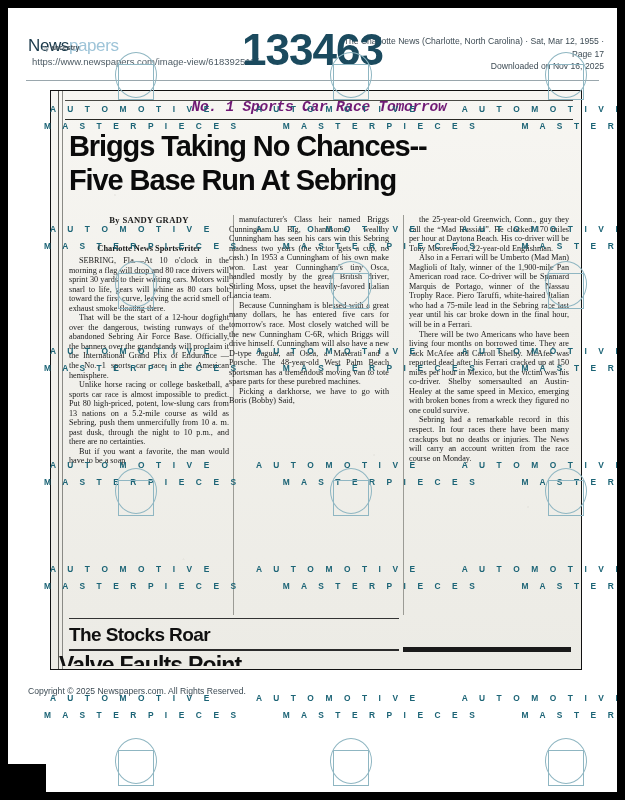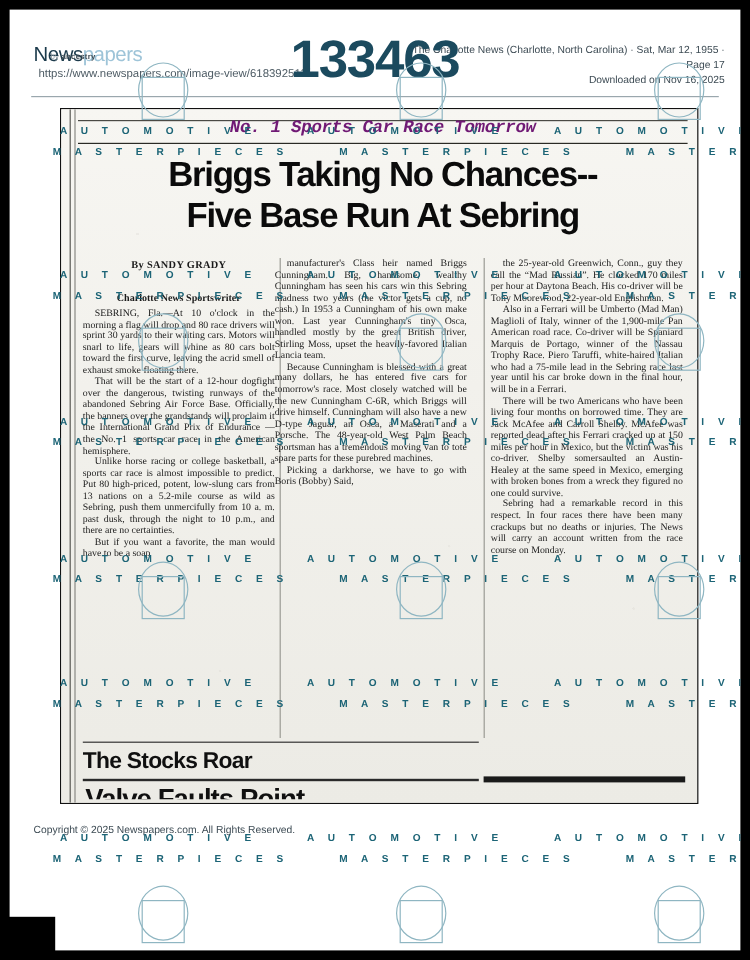--- a/index.html
+++ b/index.html
@@ -40,41 +40,41 @@
         radial-gradient(circle at 25% 81%, rgba(80,70,60,.08) 0 1px, transparent 1.2px),
         radial-gradient(circle at 90% 72%, rgba(80,70,60,.08) 0 1px, transparent 1.2px);}
   .railL{position:absolute;left:7px;top:0;width:1px;height:578px;background:#5a5a55;}
   .railL2{position:absolute;left:11px;top:0;width:1px;height:578px;background:#8a8a85;}
   .topline{position:absolute;left:14px;top:9px;width:508px;height:1px;background:#4a4a45;}
   .topline2{position:absolute;left:14px;top:28px;width:508px;height:1px;background:#2a2a25;}
 
   .kicker{position:absolute;left:14px;top:8px;width:508px;text-align:center;
           font-family:Liberation Mono, monospace;font-style:italic;font-weight:bold;
           font-size:14.5px;color:#701a75;letter-spacing:-.2px;}
-  .headline{position:absolute;left:18px;top:38px;width:500px;text-align:center;
+  .headline{position:absolute;left:18px;top:38px;width:500px;
             font-family:"Liberation Sans",sans-serif;font-weight:bold;
             font-size:29px;line-height:34px;color:#0b0b0b;letter-spacing:-1.1px;}
 
   .colwrap{position:absolute;left:14px;top:124px;width:508px;height:400px;}
   .col{position:absolute;top:0;width:160px;height:400px;
        font-family:"Liberation Serif",serif;font-size:8.2px;line-height:9.55px;
        color:#1a1a1a;text-align:justify;}
   .c1{left:4px;} .c2{left:164px;} .c3{left:344px;}
   .vsep{position:absolute;top:0;width:1px;height:400px;background:#9b9b95;}
   .v1{left:168px;} .v2{left:338px;}
   .byline{text-align:center;font-weight:bold;font-size:8.6px;letter-spacing:.3px;
           line-height:11px;margin-bottom:17px;}
   .byline2{text-align:center;font-weight:bold;font-size:8.4px;line-height:11px;margin-bottom:2px;}
   .col p{margin:0;text-indent:10px;}
   .subrule{position:absolute;left:18px;top:527px;width:330px;height:1px;background:#333;}
   .subhead{position:absolute;left:18px;top:533px;width:330px;
            font-family:"Liberation Sans",sans-serif;font-weight:bold;font-size:19px;
            color:#101010;letter-spacing:-.6px;}
   .subrule2{position:absolute;left:18px;top:558px;width:330px;height:1.5px;background:#2a2a2a;}
-  .nexthead{position:absolute;left:20px;top:561px;width:330px;height:14px;overflow:hidden;
+  .nexthead{position:absolute;left:8px;top:561px;width:330px;height:14px;overflow:hidden;
            font-family:"Liberation Sans",sans-serif;font-weight:bold;font-size:23px;
            color:#101010;letter-spacing:-.8px;}
   .botbar{position:absolute;left:352px;top:556px;width:168px;height:5px;background:#1a1a1a;}
 
   
   .wm{position:absolute;left:0;top:0;width:609px;height:784px;pointer-events:none;}
   .wrow{position:absolute;width:760px;font-family:"Liberation Sans",sans-serif;
         font-weight:bold;color:#1c6476;white-space:nowrap;}
   .wauto{font-size:8.4px;letter-spacing:4.6px;}
   .wmast{font-size:8.4px;letter-spacing:4.6px;}

